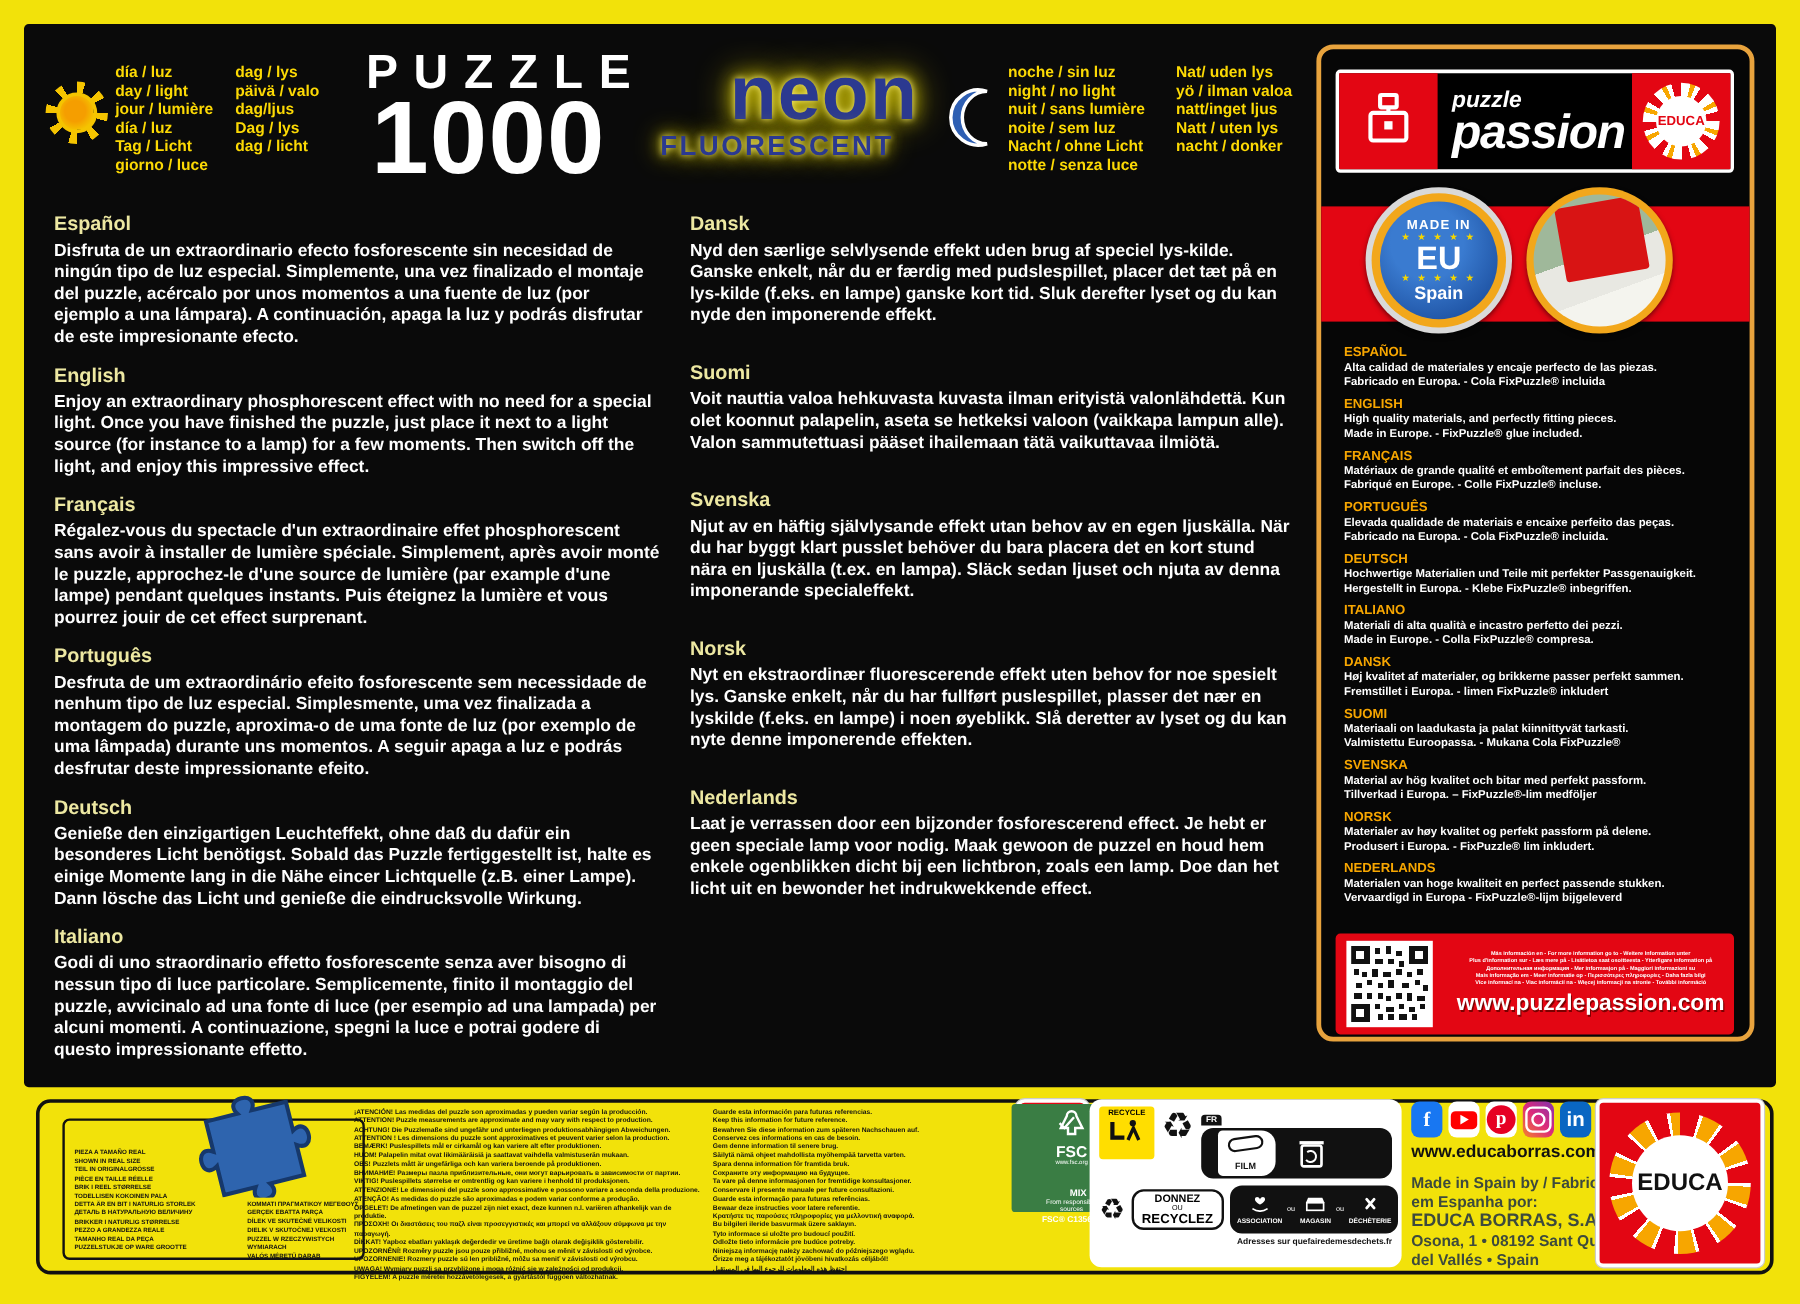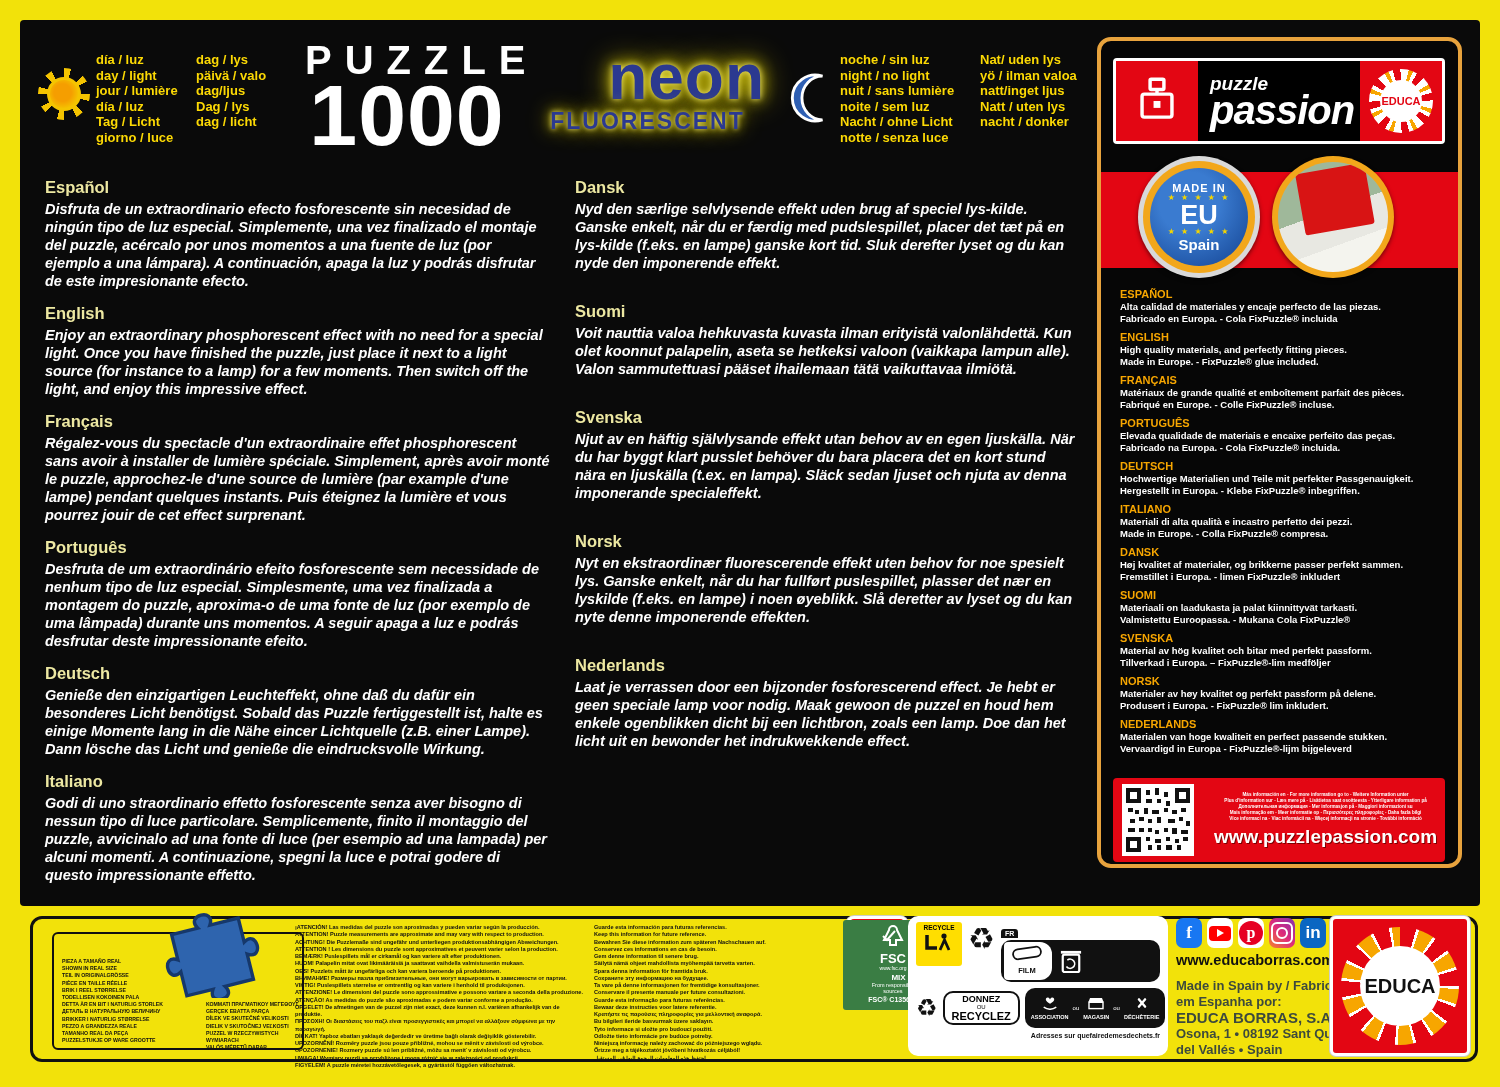--- a/index.html
+++ b/index.html
@@ -19,21 +19,21 @@
   .neon-word{color:#2B3990;font-weight:bold;font-size:64px;line-height:62px;letter-spacing:1px;
     text-shadow:0 0 6px #F7EC6E,0 0 16px #F2E205,0 0 30px #E8D800;text-align:right;}
   .fluo-word{color:#2B3990;font-weight:bold;font-size:23px;letter-spacing:2px;
     text-shadow:0 0 5px #F7EC6E,0 0 12px #F2E205,0 0 22px #E8D800;}
   .moon{left:788px;top:72px;width:46px;height:52px;}
   
   .col{color:#fff;}
   .instr-block{margin-bottom:14px;}
   .col-right .instr-block{margin-bottom:30px;}
   .instr-lang{color:#EDE8A2;font-weight:bold;font-size:16.5px;margin-bottom:3px;}
-  .instr-text{font-weight:bold;font-size:14.5px;line-height:18px;color:#fff;font-style:italic;}
+  .instr-text{font-weight:bold;font-size:14.5px;line-height:18px;color:#fff;}
   
   .side-panel{left:1097px;top:37px;width:365px;height:831px;box-sizing:border-box;
     border:4px solid #E8A33D;border-radius:14px;background:#060606;}
   .brand-bar{left:1113px;top:58px;width:332px;height:86px;box-sizing:border-box;background:#000;
     border:3px solid #fff;border-radius:4px;display:flex;align-items:stretch;}
   .brand-red{width:82px;background:#E30613;display:flex;align-items:center;justify-content:center;flex:0 0 82px;}
   .brand-mid{flex:1;display:flex;flex-direction:column;justify-content:center;padding-left:12px;}
   .brand-puzzle{color:#fff;font-weight:bold;font-style:italic;font-size:19px;line-height:17px;}
   .brand-passion{color:#fff;font-weight:bold;font-style:italic;font-size:40px;line-height:36px;letter-spacing:-1px;}
   .educa-mini-ring{width:64px;height:64px;border-radius:50%;
@@ -412,41 +412,41 @@
     <div class="b14s">ans • anos</div>
   </div>
 
   <div class="abs fsc-box">
     <svg width="26" height="24" viewBox="0 0 26 24">
         <path d="M4 16 L9 6 a4 4 0 0 1 8 0 l5 10 h-6 v5 h-6 v-5 z" fill="none" stroke="#fff" stroke-width="2"></path>
         <path d="M3 12 l4 4 8-9" fill="none" stroke="#fff" stroke-width="2"></path>
       </svg>
     <div style="font-weight:bold;font-size:13px;line-height:13px;">FSC</div>
     <div style="font-size:5px;">www.fsc.org</div>
-    <div style="font-weight:bold;font-size:8px;margin-top:2px;padding-left:11px;">MIX</div>
+    <div style="font-weight:bold;font-size:8px;margin-top:18px;padding-left:11px;">MIX</div>
     <div style="font-size:5.5px;">From responsible</div>
     <div style="font-size:5.5px;">sources</div>
     <div style="font-weight:bold;font-size:7px;margin-top:2px;">FSC® C135610</div>
   </div>
 
   <div class="abs recycle-box">
     <div style="display:flex;align-items:flex-start;gap:6px;">
       <div style="width:46px;height:44px;background:#FFDE00;border-radius:3px;text-align:center;flex:0 0 46px;">
         <div style="font-weight:bold;font-size:6.5px;padding-top:2px;">RECYCLE</div>
         <svg width="30" height="22" viewBox="0 0 30 20">
             <path d="M3 3 v13 h10" stroke="#111" stroke-width="3.5" fill="none"></path>
             <circle cx="20" cy="4" r="2.6" fill="#111"></circle>
             <path d="M16 18 l4.5-10 4.5 10" stroke="#111" stroke-width="2.8" fill="none"></path>
           </svg>
       </div>
       <div style="font-size:30px;line-height:34px;color:#111;">♻</div>
       <div style="flex:1;">
         <span class="fr-tag">FR</span>
         <div class="black-pill" style="height:42px;padding:0 6px 0 0;gap:5px;">
-          <div style="background:#fff;color:#111;height:36px;margin:3px;border-radius:4px 12px 12px 4px;padding:2px 8px 0 6px;text-align:center;">
+          <div style="background:#fff;color:#111;height:36px;margin:14px;border-radius:4px 12px 12px 4px;padding:2px 8px 0 6px;text-align:center;">
             <svg width="34" height="18" viewBox="0 0 34 18">
                 <rect x="3" y="4" width="28" height="10" rx="5" transform="rotate(-8 17 9)" fill="none" stroke="#111" stroke-width="1.8"></rect>
               </svg>
             <div style="font-weight:bold;font-size:7.5px;">FILM</div>
           </div>
           <svg width="22" height="28" viewBox="0 0 24 28">
               <rect x="3" y="7" width="18" height="19" rx="2" fill="none" stroke="#fff" stroke-width="2.4"></rect>
               <rect x="1" y="3" width="22" height="3" fill="#fff"></rect>
               <path d="M8 13 a5 5 0 1 1 -1 7" stroke="#fff" fill="none" stroke-width="1.8"></path>
             </svg>

